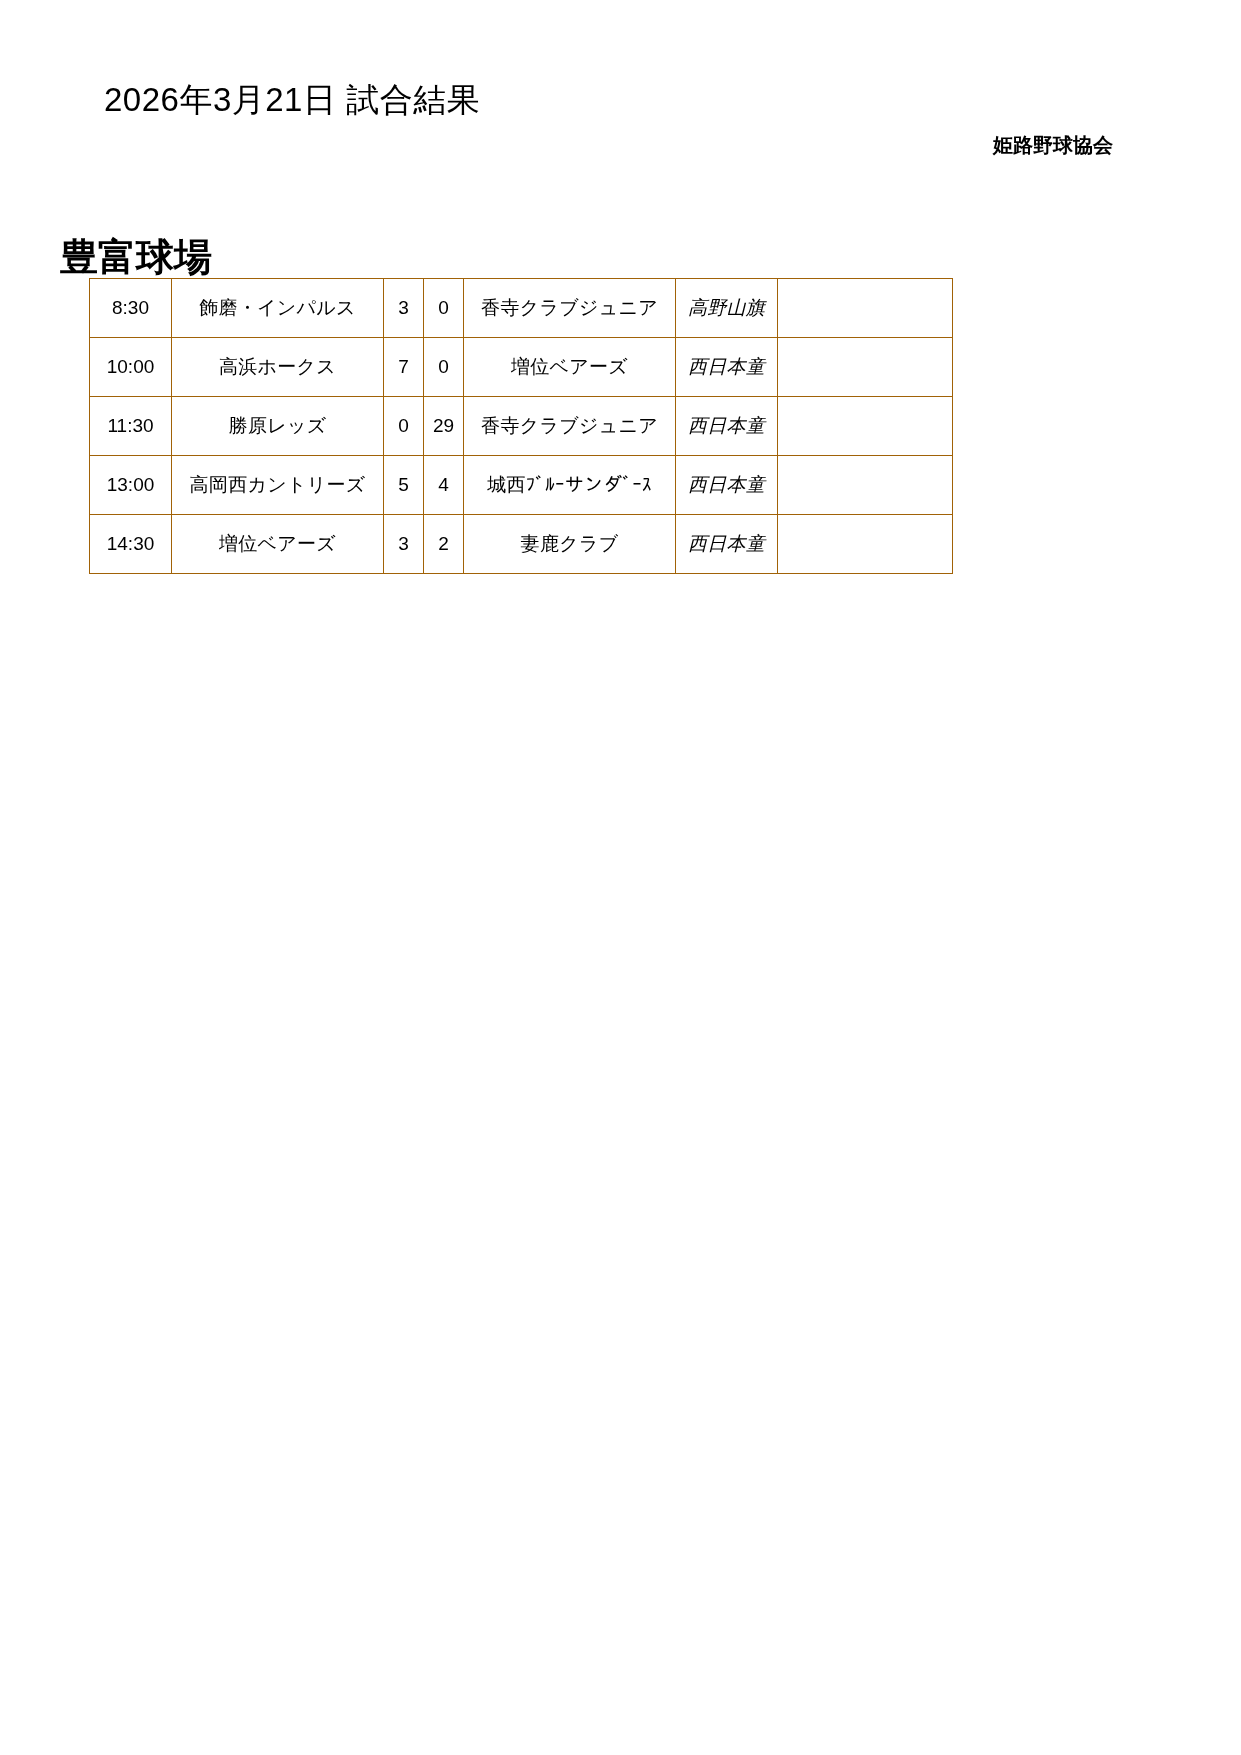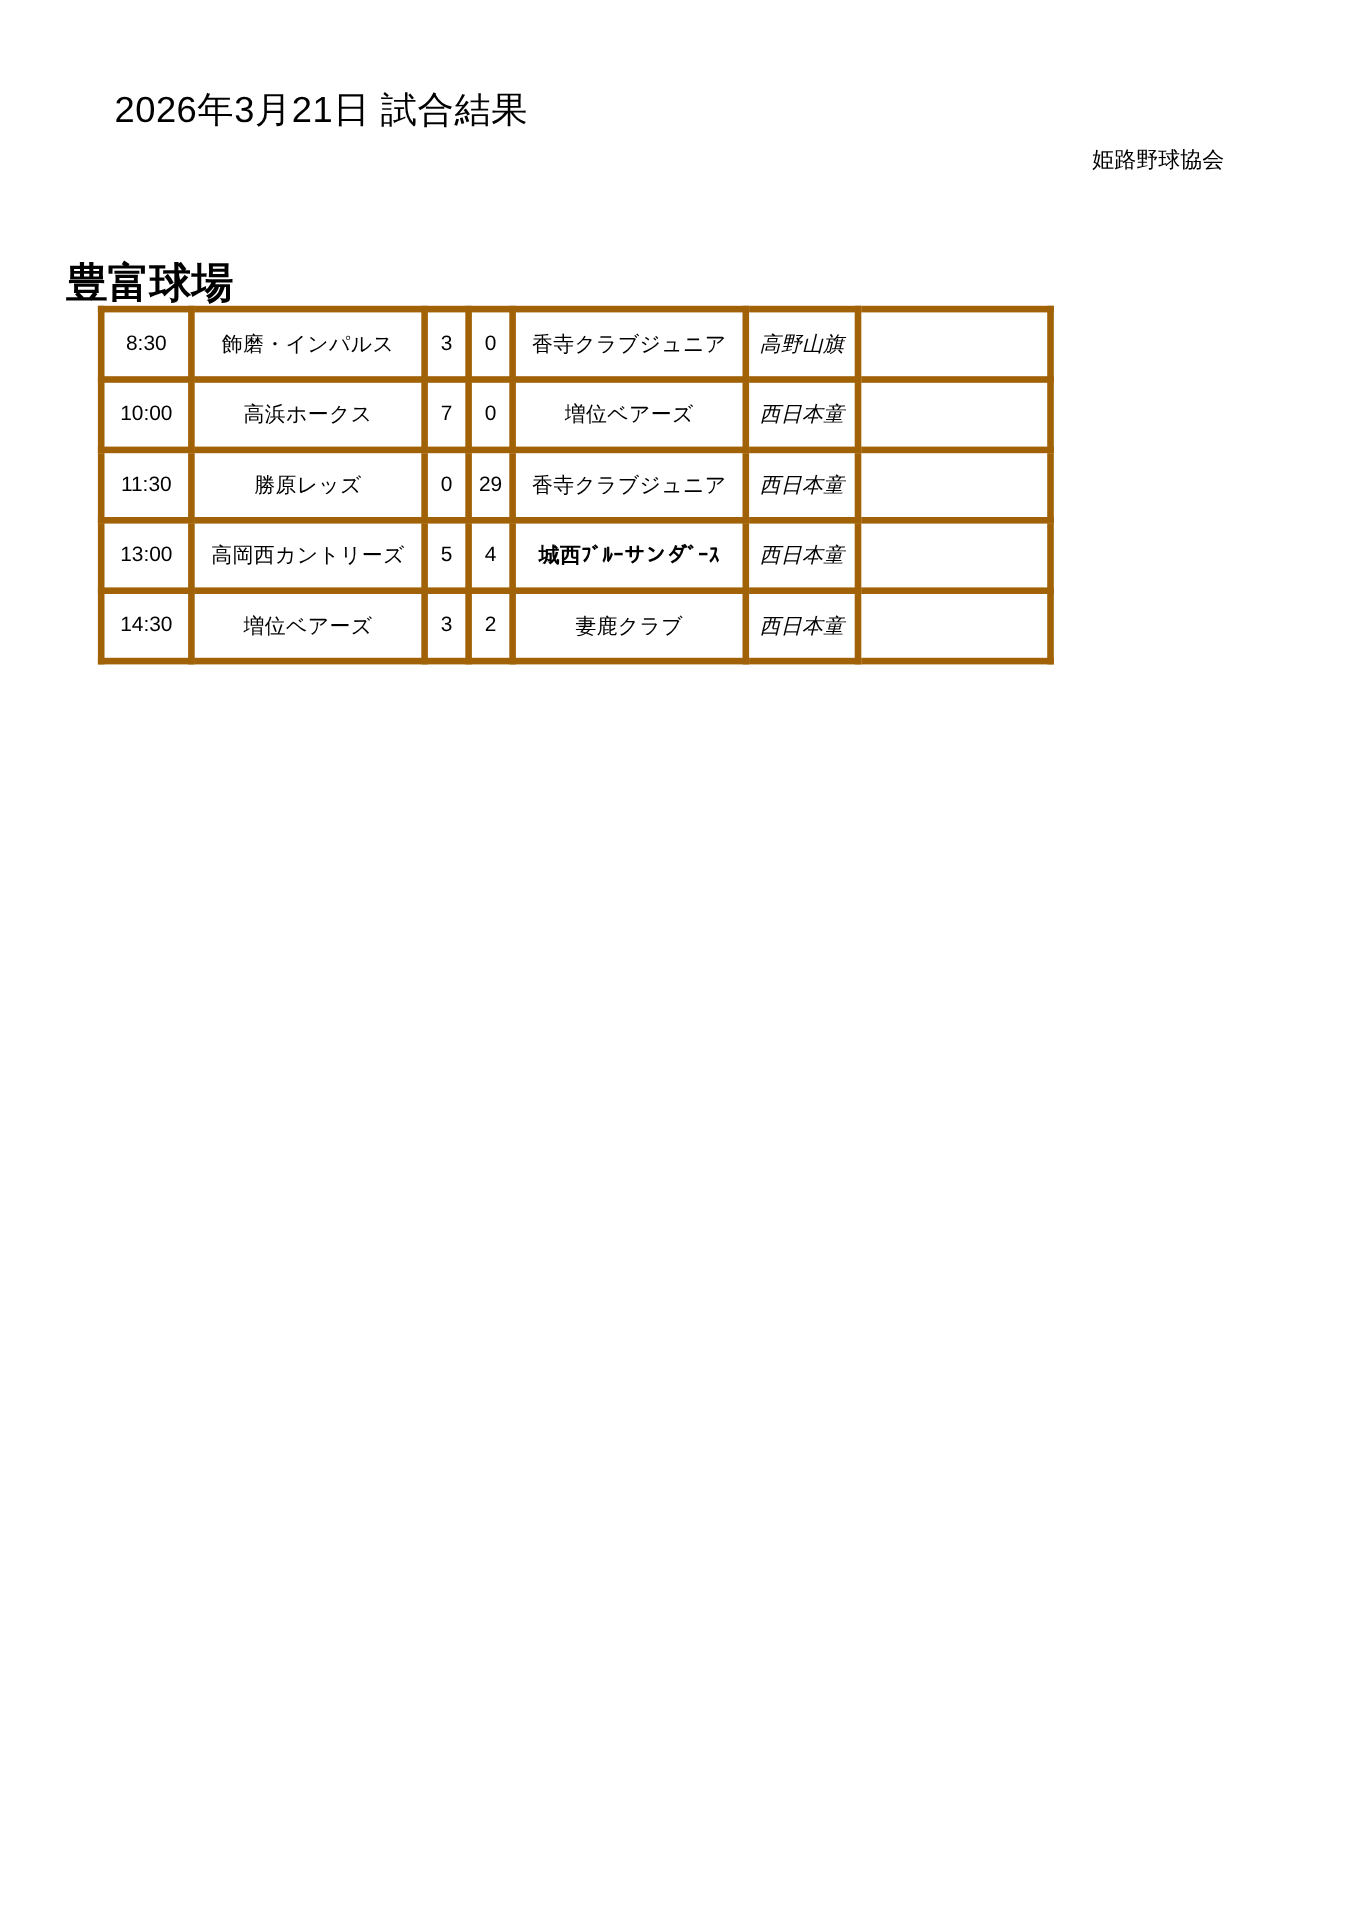--- a/index.html
+++ b/index.html
@@ -28,57 +28,57 @@
     font-size: 33px;
     letter-spacing: 0.5px;
     white-space: nowrap;
     font-weight: 400;
   }
   .org-name {
     position: absolute;
     right: 128px;
     top: 132px;
     font-size: 20px;
-    font-weight: normal;
+    font-weight: bold;
     white-space: nowrap;
   }
   .venue-title {
     position: absolute;
     left: 60px;
     top: 232px;
     font-size: 38px;
     font-weight: bold;
     white-space: nowrap;
   }
   .results-table {
     position: absolute;
     left: 89px;
     top: 278px;
     border-collapse: collapse;
     table-layout: fixed;
   }
   .results-table td {
-    border: 6px solid #a16207;
+    border: 1px solid #a16207;
     height: 36px;
     font-size: 19px;
     text-align: center;
     vertical-align: middle;
     padding: 16px 2px;
     box-sizing: border-box;
     white-space: nowrap;
     overflow: hidden;
   }
   .col-time    { width: 82px;  font-size: 18px; }
   .col-team    { width: 212px; }
   .col-score   { width: 40px;  font-size: 18px; }
   .col-cat     { width: 102px; }
   .col-note    { width: 175px; }
   .team-cell   { letter-spacing: 0.3px; }
   .cat-cell    { letter-spacing: 0.3px; font-style: italic; }
-  .narrow { font-size: 17px; font-weight: bold; }
+  .narrow { font-size: 17px; }
 </style>
 </head>
 <body>
 
 <div class="page">
 
   <div class="doc-title">2026年3月21日 試合結果</div>
 
   <div class="org-name">姫路野球協会</div>
 

